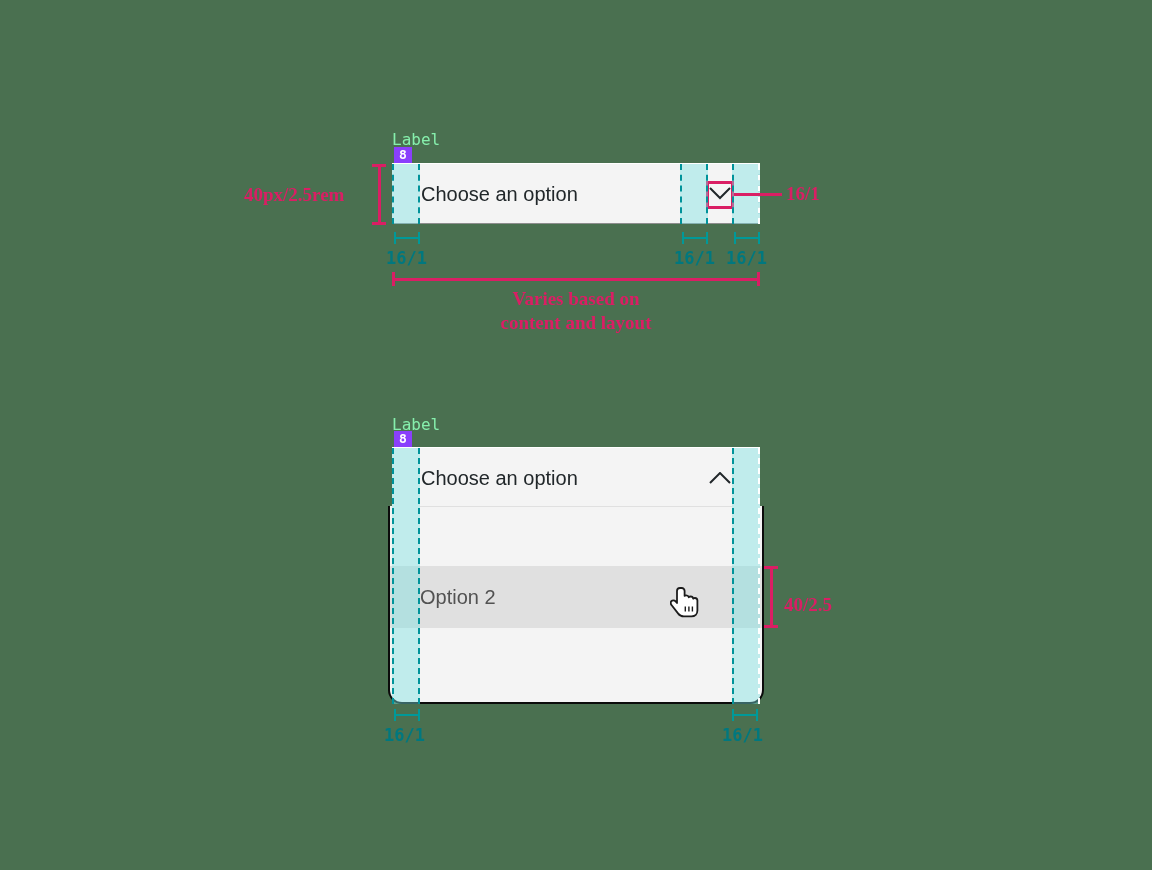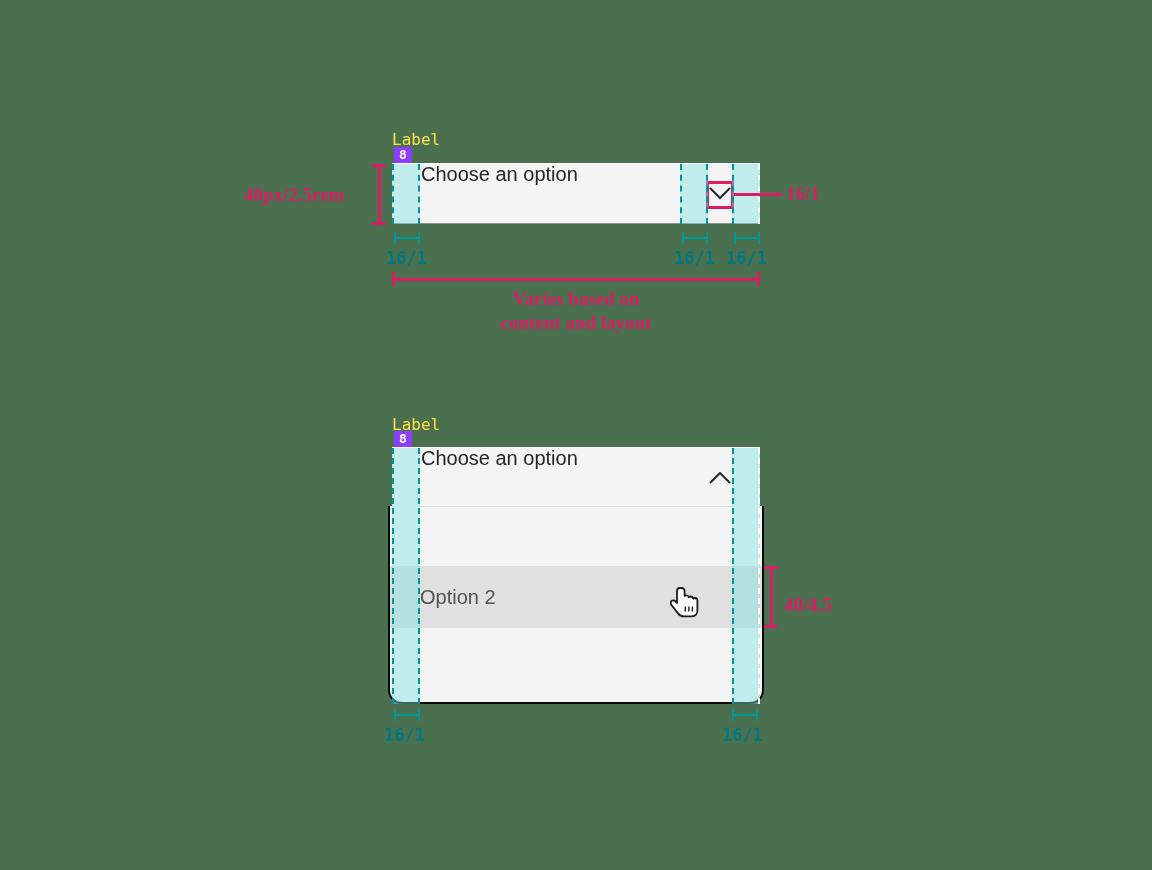--- a/index.html
+++ b/index.html
@@ -14,20 +14,21 @@
   }
 
   .stage { position: absolute; inset: 0; }
 
   
   .field {
     position: absolute;
     background: #f4f4f4;
     border-bottom: 1px solid #8d8d8d;
     display: flex;
+    align-items: center;
   }
   .field-text {
     font-size: 20px;
     color: #21272a;
     line-height: 1;
     white-space: nowrap;
   }
   .field-icon {
     position: absolute;
     display: flex;
@@ -156,21 +157,21 @@
     font-weight: bold;
     line-height: 16px;
     text-align: center;
     width: 18px;
     height: 17px;
   }
 
   
   .spec-label {
     position: absolute;
-    color: #fde047;
+    color: #86efac;
     font-family: "DejaVu Sans Mono", monospace;
     font-size: 16px;
     white-space: nowrap;
   }
 
   
   .guide-h {
     position: absolute;
     height: 1px;
     background: #ffffff;
@@ -295,21 +296,21 @@
                L14.6 5 C14.6 3.4 13.5 2 11.6 2 Z" fill="#ffffff" stroke="#1c1c1c" stroke-width="1.8" stroke-linejoin="round"></path>
       <path d="M15.3 20.5 L15.3 25.5 M18.9 20.5 L18.9 25.5 M22.4 20.5 L22.4 25.5" stroke="#1c1c1c" stroke-width="1.4"></path>
     </svg>
   </div>
 
   <div class="pbar-v" style="left:764px; top:566px; height:62px;">
     <div class="cap t"></div>
       <div class="stem"></div>
       <div class="cap b"></div>
   </div>
-  <div class="plabel" style="left:784px; top:594px;">40/4.5</div>
+  <div class="plabel" style="left:784px; top:594px;">40/2.5</div>
 
   <div class="tbracket" style="left:394px; top:709px; width:26px;">
     <div class="cap l"></div>
       <div class="bar"></div>
       <div class="cap r"></div>
   </div>
   <div class="tlabel" style="left:384px; top:725px;">16/1</div>
 
   <div class="tbracket" style="left:732px; top:709px; width:26px;">
     <div class="cap l"></div>

